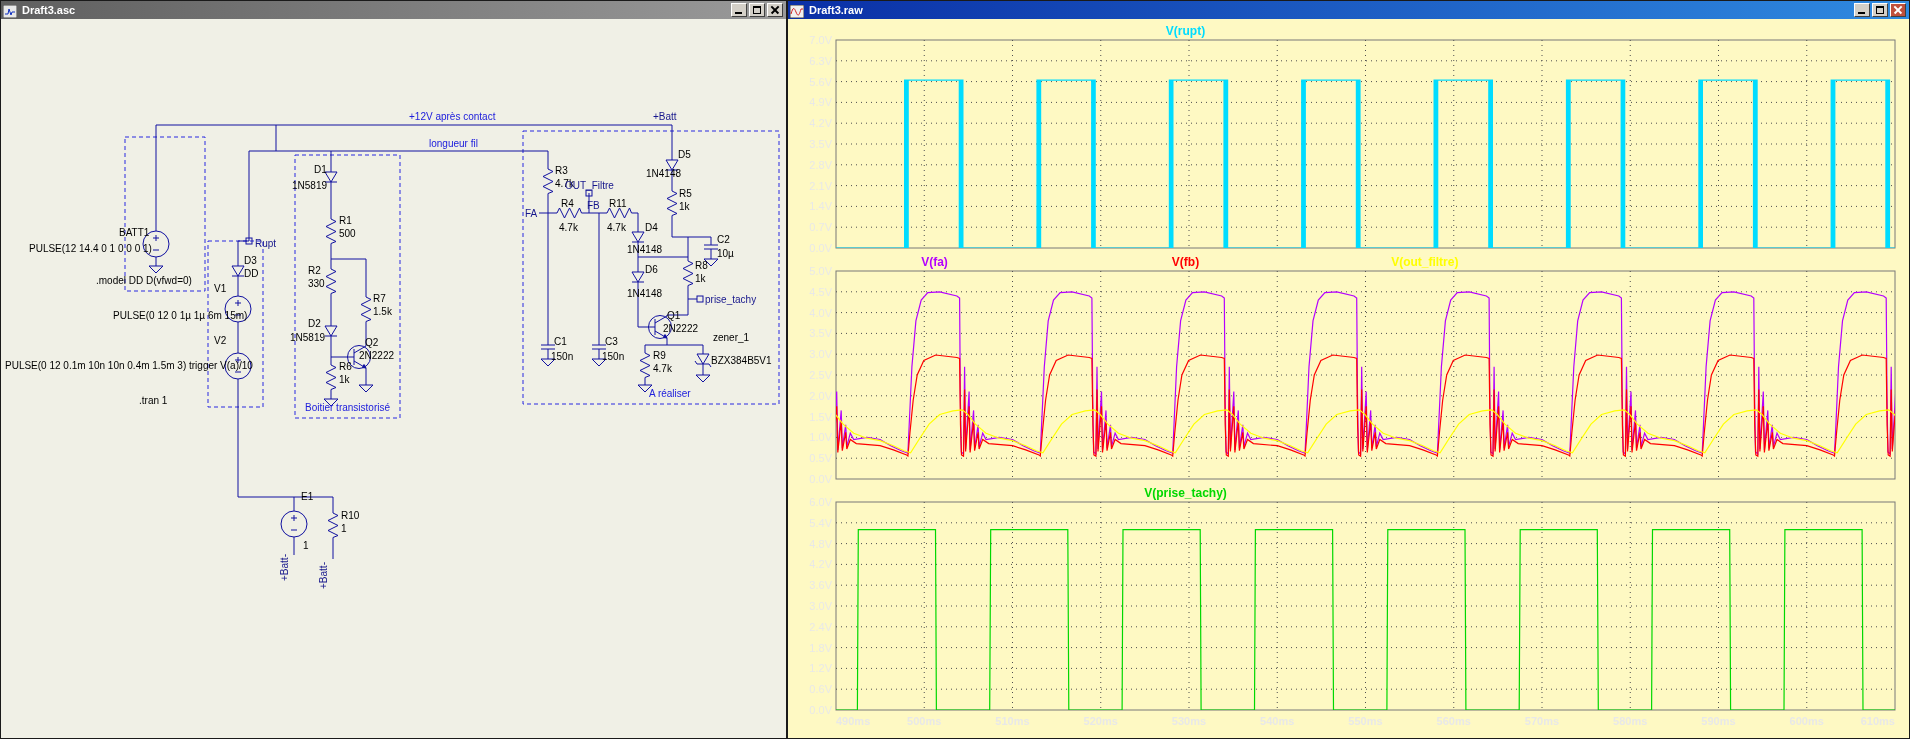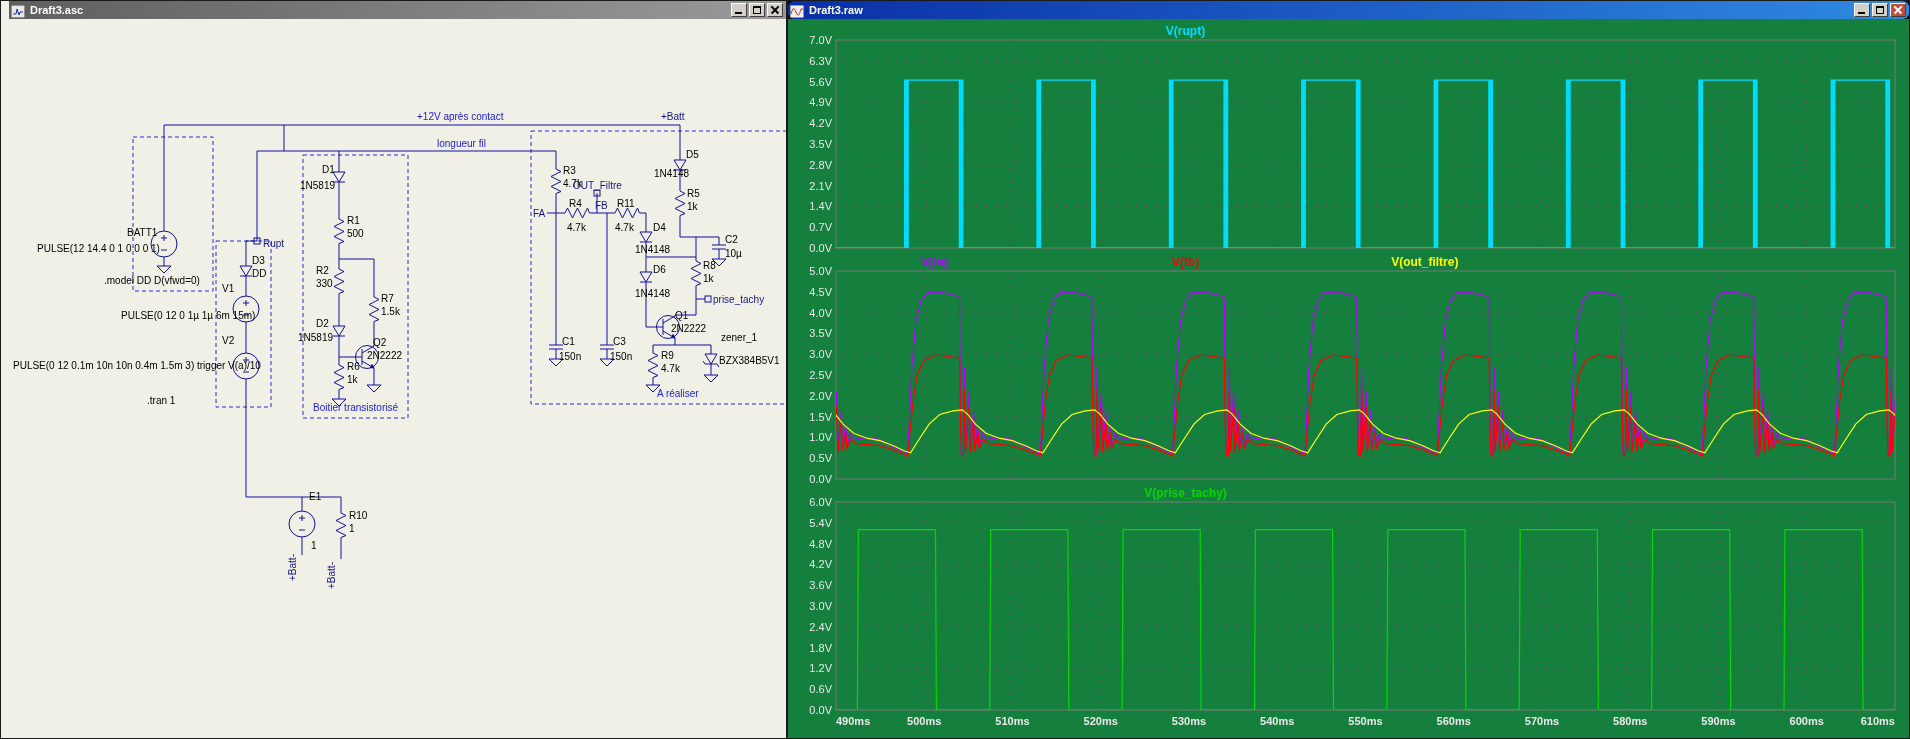--- a/index.html
+++ b/index.html
@@ -2,42 +2,42 @@
 <html><head>
 <meta charset="utf-8">
 <style>
   html,body{margin:0;padding:0;}
   body{
     width:1910px;height:739px;background:#3c3c3c;position:relative;overflow:hidden;
     font-family:"Liberation Sans",sans-serif;
   }
   .window{position:absolute;top:0;height:739px;border:1px solid #1a1a1a;box-sizing:border-box;
     display:flex;flex-direction:column;}
-  .window.left{left:0;width:787px;background:#f0f0e6;padding-left:8px;}
+  .window.left{left:0;width:787px;background:#f0f0e6;}
   .window.right{left:787px;width:1123px;background:#000;}
   .titlebar{height:18px;flex:0 0 18px;display:flex;align-items:center;padding:0 2px;gap:3px;}
   .titlebar.grey{background:linear-gradient(to right,#5f5f5f,#9a9a9a);}
-  .titlebar.blue{background:linear-gradient(to right,#0a2fa6,#2f8ae0);border-radius:6px;}
+  .titlebar.blue{background:linear-gradient(to right,#0a2fa6,#2f8ae0);}
   .tb-icon{width:14px;height:13px;display:inline-block;flex:0 0 14px;}
   .tb-title{color:#ffffff;font-size:11px;font-weight:bold;flex:1;padding-left:2px;
     white-space:nowrap;overflow:hidden;}
   .tb-btns{display:flex;gap:2px;padding-right:1px;}
   .tb-btn{width:16px;height:14px;background:#d4d0c8;border:1px solid;
     border-color:#ffffff #404040 #404040 #ffffff;position:relative;cursor:pointer;box-sizing:border-box;}
   .tb-btn.red{background:#c0503c;}
   .g-min::after{content:"";position:absolute;left:3px;right:4px;bottom:2px;height:2px;background:#000;}
   .g-max::after{content:"";position:absolute;left:3px;right:3px;top:2px;bottom:2px;
     border:1px solid #000;border-top-width:2px;}
   .g-x::before,.g-x::after{content:"";position:absolute;left:2px;top:5px;width:10px;height:1.6px;background:#000;}
   .g-x::before{transform:rotate(45deg);}
   .g-x::after{transform:rotate(-45deg);}
   .tb-btn.red .g-x::before,.tb-btn.red .g-x::after{background:#fff;}
   .client{flex:1;position:relative;overflow:hidden;}
   .client.schem{background:#f0f0e6;border-radius:30px;}
-  .client.plot{background:#15803d;}
+  .client.plot{background:#fef9c3;}
   #schem-svg text{font-family:"Liberation Sans",sans-serif;font-size:10px;}
   #plot-svg text{font-family:"Liberation Sans",sans-serif;}
 </style>
 </head>
 <body>
 
 <div class="window left">
   <div class="titlebar grey">
     <span class="tb-icon">
       <svg width="14" height="13" viewBox="0 0 14 13">

